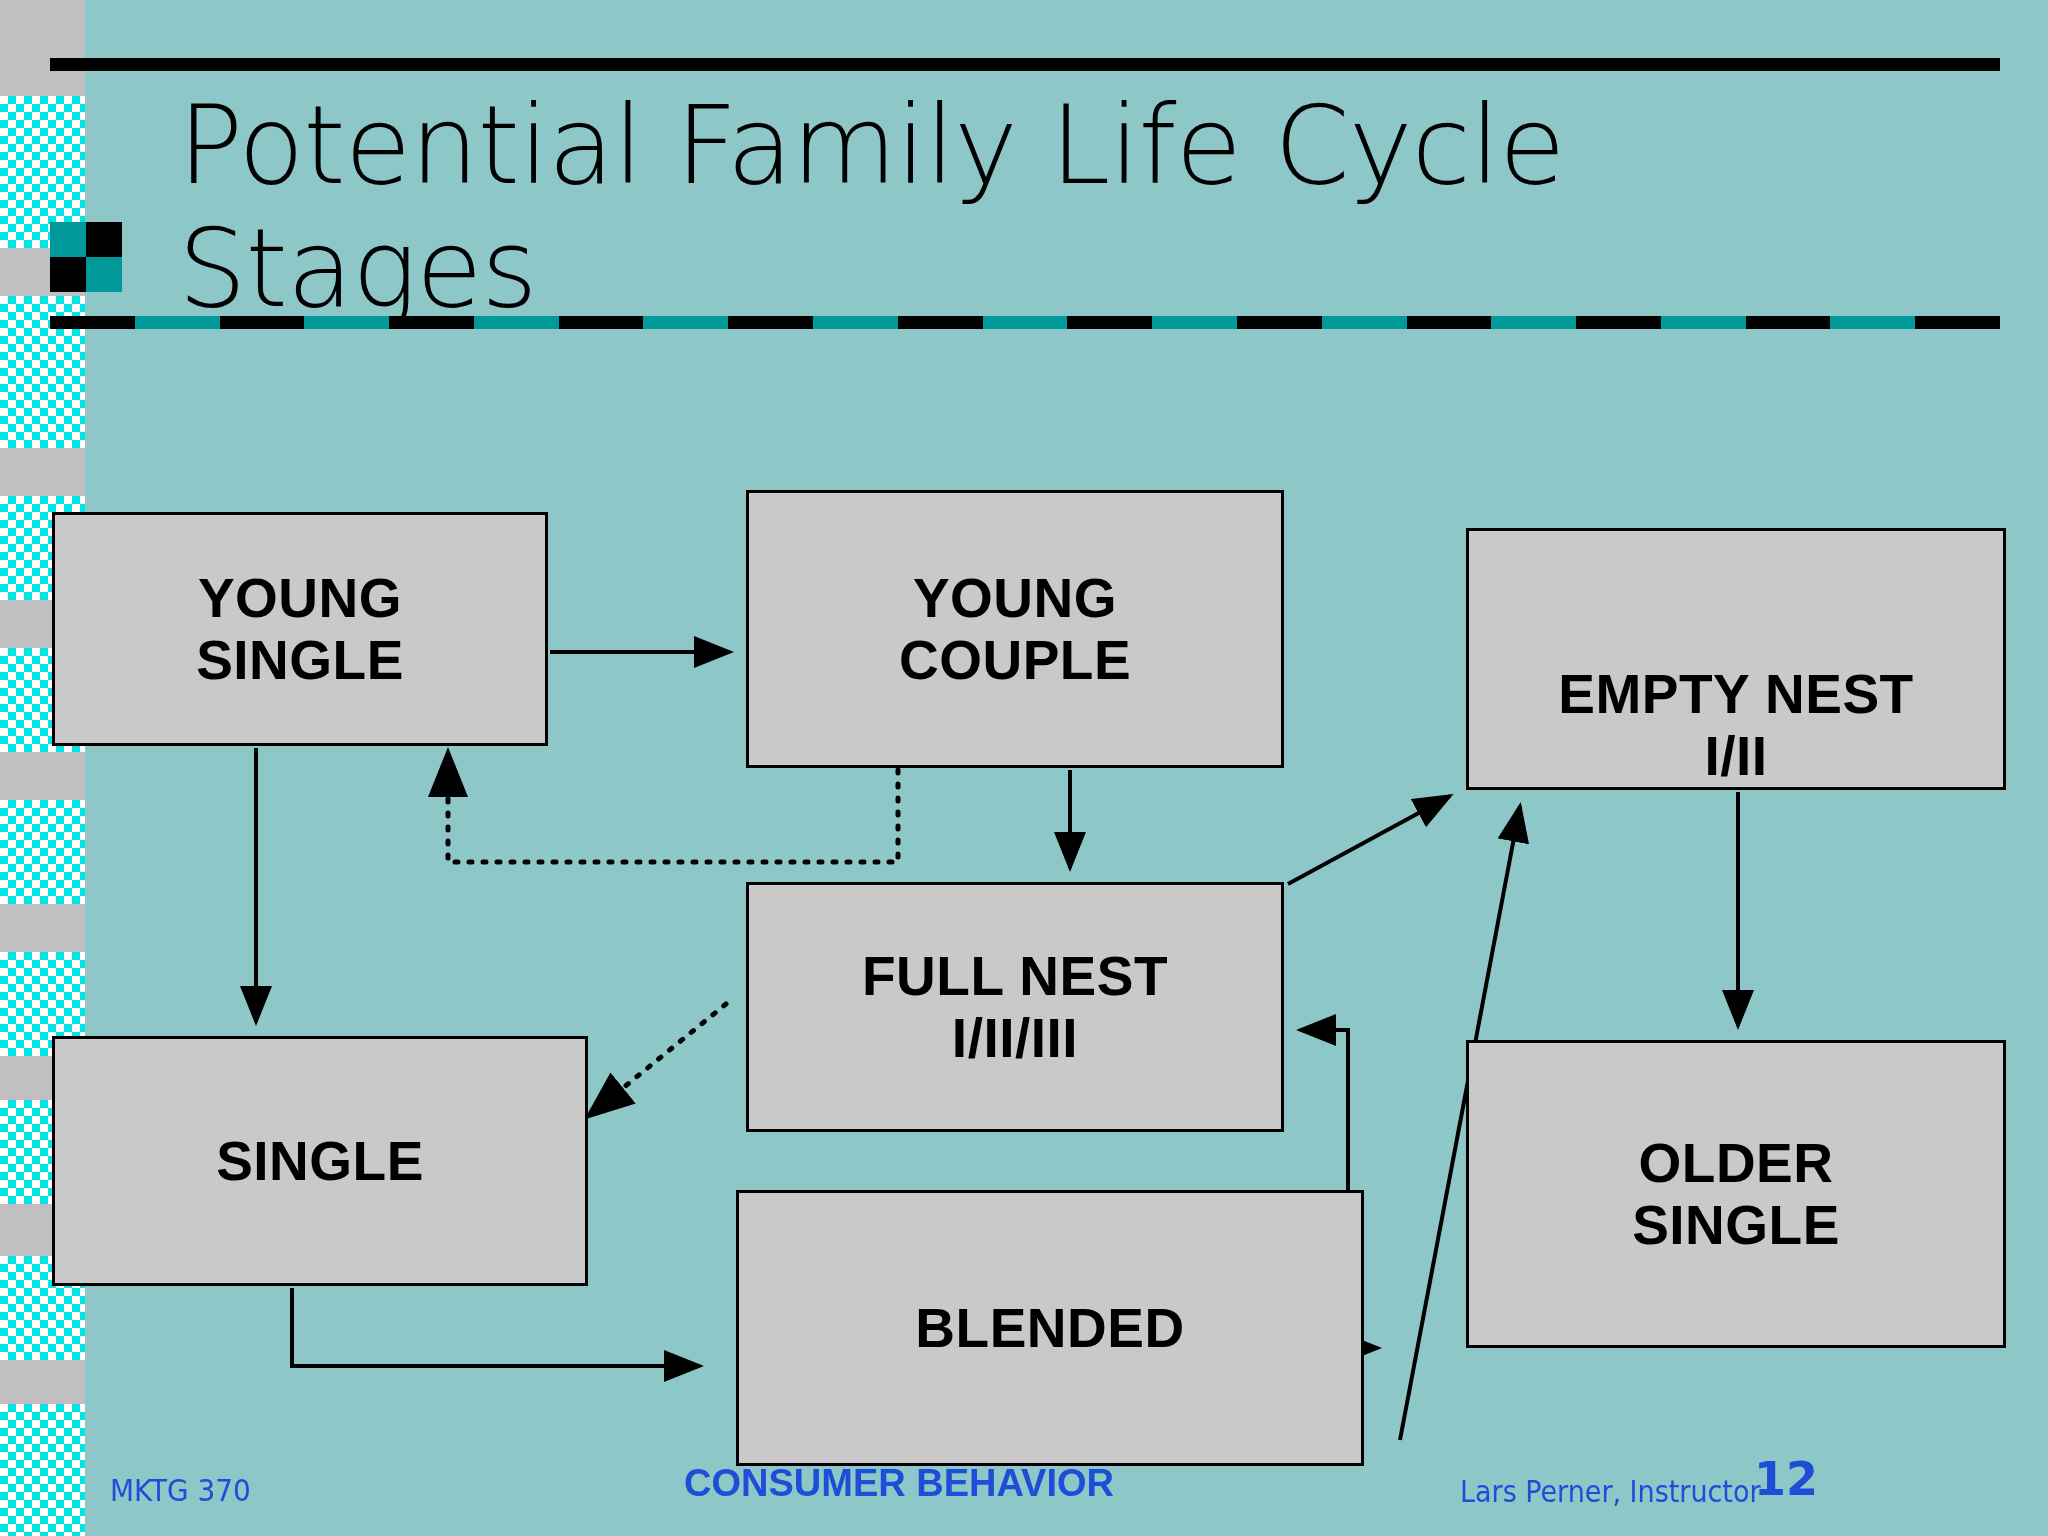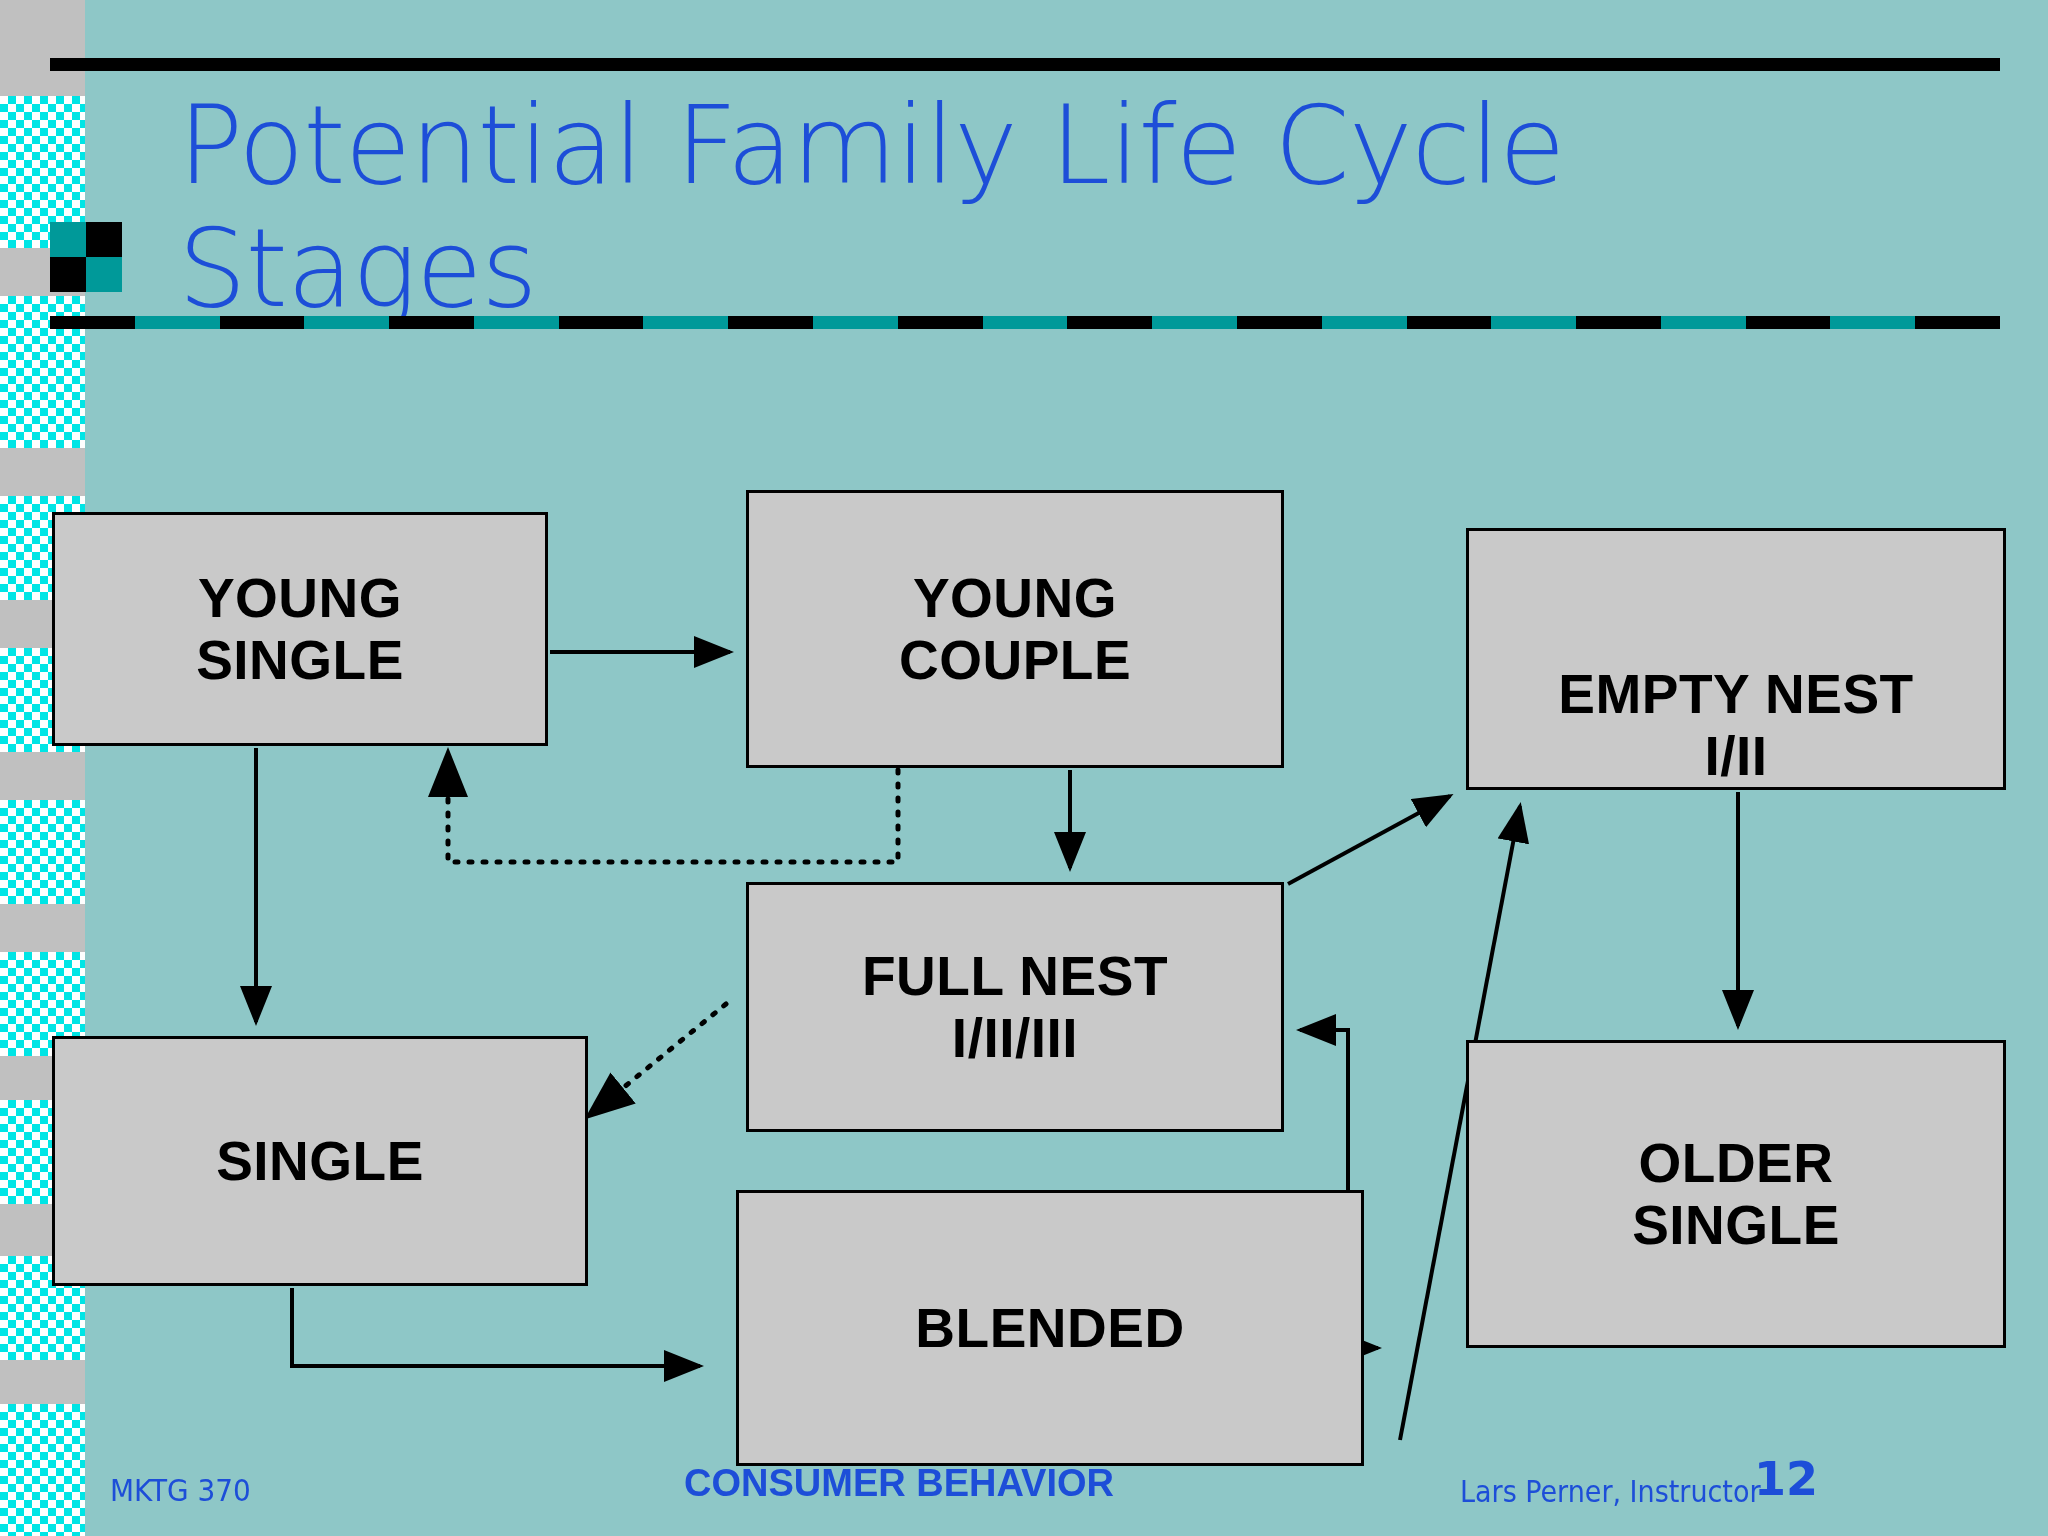--- a/index.html
+++ b/index.html
@@ -27,21 +27,21 @@
   
   #logo{position:absolute;left:50px;top:222px;width:72px;height:70px;}
   #logo div{position:absolute;width:36px;height:35px;}
   
   #toprule{position:absolute;left:50px;top:58px;width:1950px;height:13px;background:#000;}
   #dashrule{position:absolute;left:50px;top:316px;width:1950px;height:13px;}
   #dashrule span{display:block;float:left;height:13px;}
   
   #title{
     position:absolute;left:178px;top:84px;width:1700px;
-    color:#1d4ed8;
+    color:#000000;
     font-family:"DejaVu Sans", sans-serif;
     font-weight:300;
     font-size:108px;
     line-height:1.14;
     letter-spacing:-1px;
     font-stretch:condensed;
   }
   
   .nodebox{
     position:absolute;

